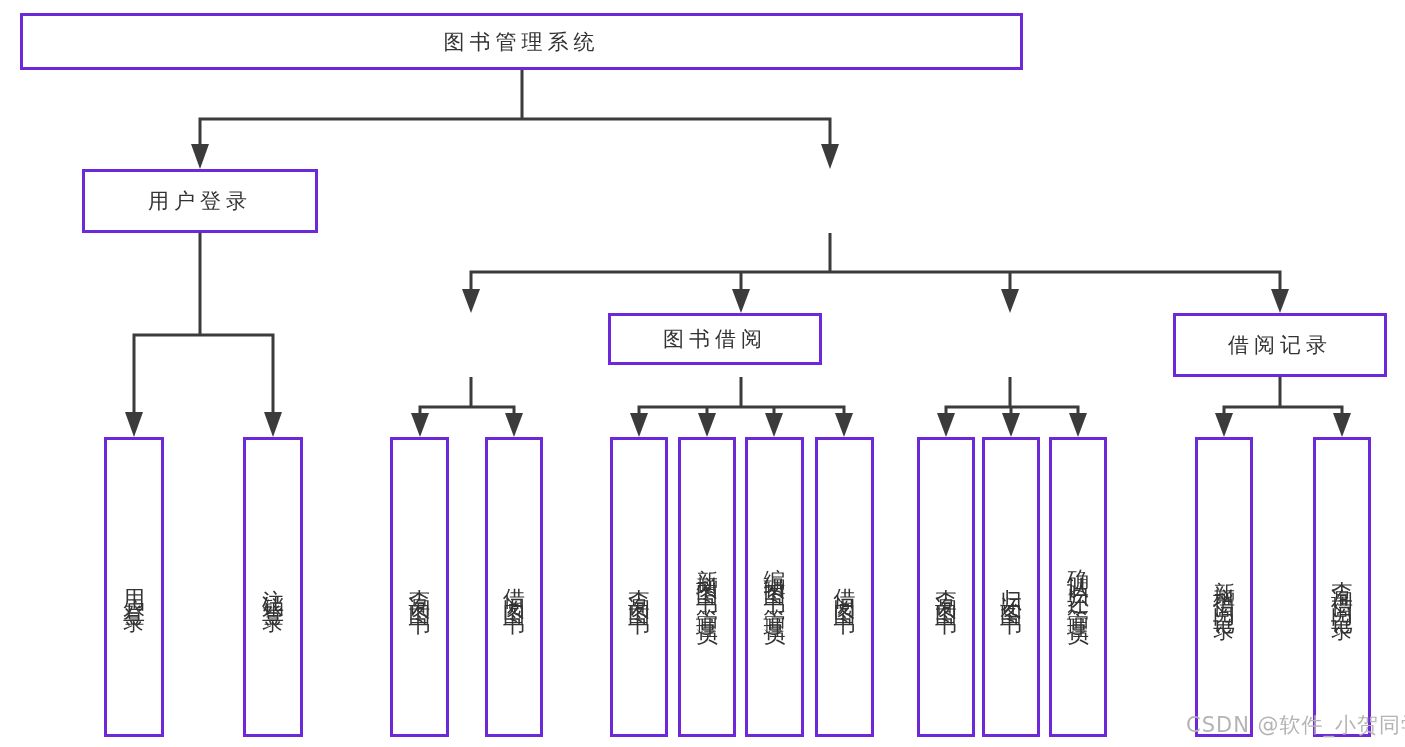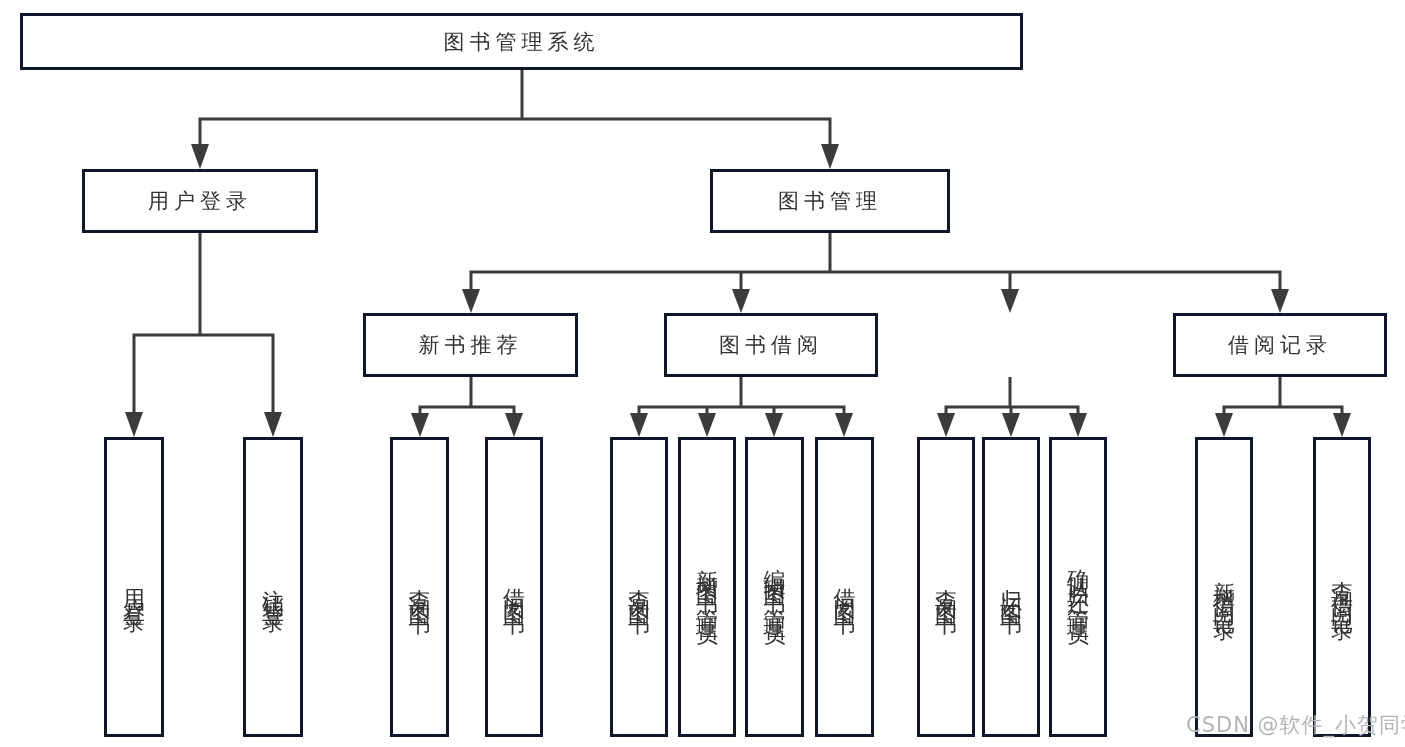--- a/index.html
+++ b/index.html
@@ -21,21 +21,21 @@
     height: 747px;
   }
   svg.connectors {
     position: absolute;
     left: 0; top: 0;
     z-index: 1;
   }
   .box {
     position: absolute;
     box-sizing: border-box;
-    border: 3px solid #0f172a;
+    border: 3px solid #6d28d9;
     background: #ffffff;
     color: #333333;
     display: flex;
     align-items: center;
     justify-content: center;
     z-index: 2;
   }
   .hbox {
     font-size: 21px;
     letter-spacing: 5px;
@@ -110,24 +110,22 @@
     <g stroke="#3b3b3b" stroke-width="3" fill="#3b3b3b">
       <path d="M1280 377 V407 M1222.5 407 H1343.5 M1224 407 V415 M1342 407 V415" fill="none"></path>
       <polygon points="1215,413 1233,413 1224,437" stroke="none"></polygon>
       <polygon points="1333,413 1351,413 1342,437" stroke="none"></polygon>
     </g>
   </svg>
 
   <div class="box hbox" style="left:20px;top:13px;width:1003px;height:57px">图书管理系统</div>
 
   <div class="box hbox" style="left:82px;top:169px;width:236px;height:64px">用户登录</div>
-  <div class="box hbox" style="left:710px;top:169px;width:240px;height:64px">图书管理</div>
 
-  <div class="box hbox" style="left:363px;top:313px;width:215px;height:64px">新书推荐</div>
-  <div class="box hbox" style="left:664px;top:313px;width:214px;height:64px">图书借阅</div>
+  <div class="box hbox" style="left:608px;top:313px;width:214px;height:52px">图书借阅</div>
   <div class="box hbox" style="left:1173px;top:313px;width:214px;height:64px">借阅记录</div>
 
   <div class="box vbox" style="left:104px;top:437px;width:60px;height:300px">用户登录</div>
   <div class="box vbox" style="left:243px;top:437px;width:60px;height:300px">注销登录</div>
 
   <div class="box vbox" style="left:390px;top:437px;width:59px;height:300px">查询图书</div>
   <div class="box vbox" style="left:485px;top:437px;width:58px;height:300px">借阅图书</div>
 
   <div class="box vbox" style="left:610px;top:437px;width:58px;height:300px">查询图书</div>
   <div class="box vbox" style="left:678px;top:437px;width:58px;height:300px">新增图书（管理员）</div>

